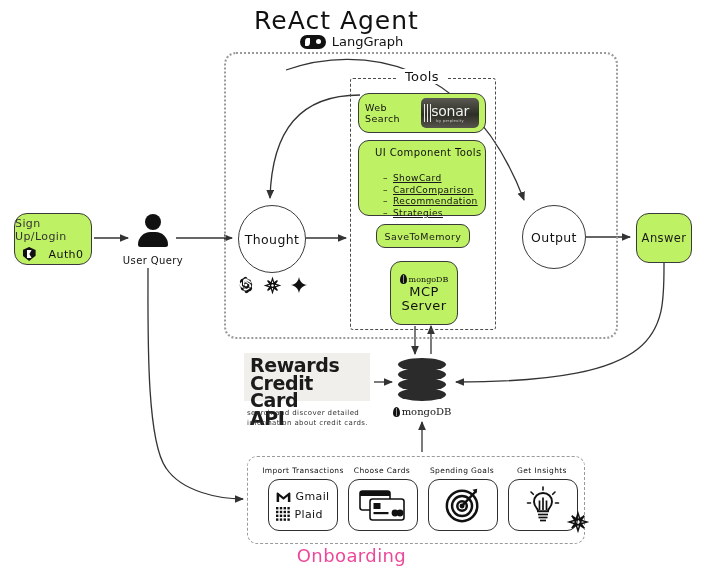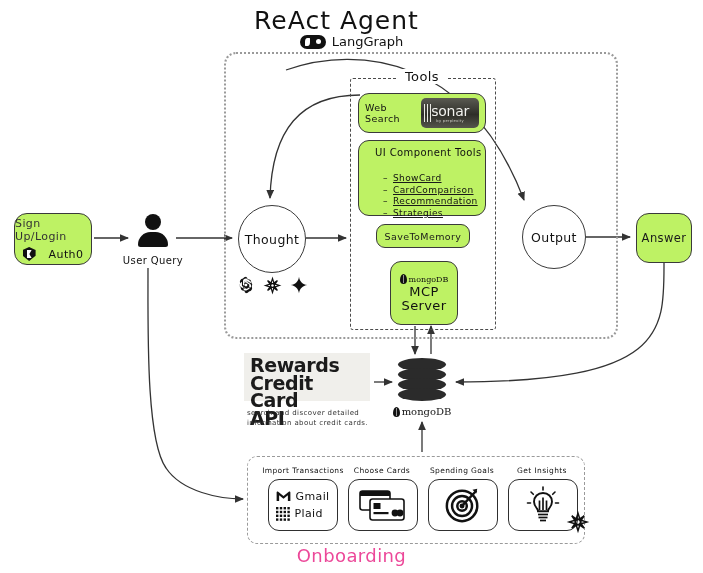--- a/index.html
+++ b/index.html
@@ -148,21 +148,21 @@
   #db-label .dbtext{font-size:10px;color:#111;font-family:"DejaVu Serif","Liberation Serif",serif;}
 
   
   .ob-card{position:absolute;border:1.4px solid #2f2f2f;border-radius:11px;background:#fff;
     display:flex;align-items:center;justify-content:center;}
   .ob-cap{position:absolute;font-size:7.5px;color:#111;text-align:center;}
 
   #ob1{left:268px;top:479px;width:68px;height:50px;}
   #ob1-cap{left:258px;top:466px;width:90px;}
   #ob1 .inner{display:flex;flex-direction:column;gap:4px;}
-  #ob1 .r{display:flex;align-items:flex-start;gap:4px;}
+  #ob1 .r{display:flex;align-items:flex-end;gap:4px;}
   #ob1 .r span{font-size:11px;color:#111;}
 
   #ob2{left:348px;top:479px;width:68px;height:50px;}
   #ob2-cap{left:342px;top:466px;width:80px;}
 
   #ob3{left:428px;top:479px;width:68px;height:50px;}
   #ob3-cap{left:422px;top:466px;width:80px;}
 
   #ob4{left:508px;top:479px;width:68px;height:50px;}
   #ob4-cap{left:502px;top:466px;width:80px;}

